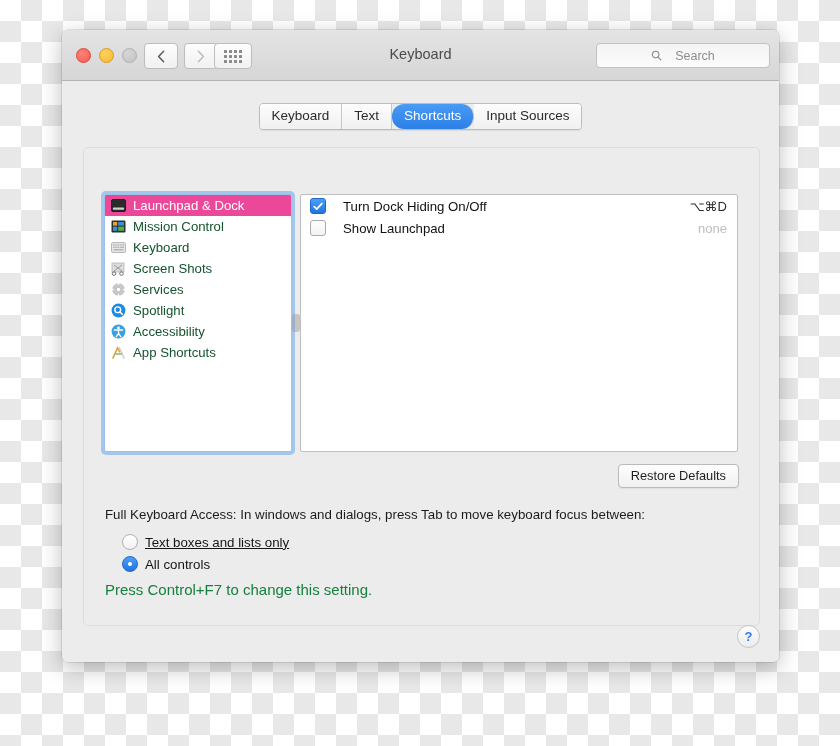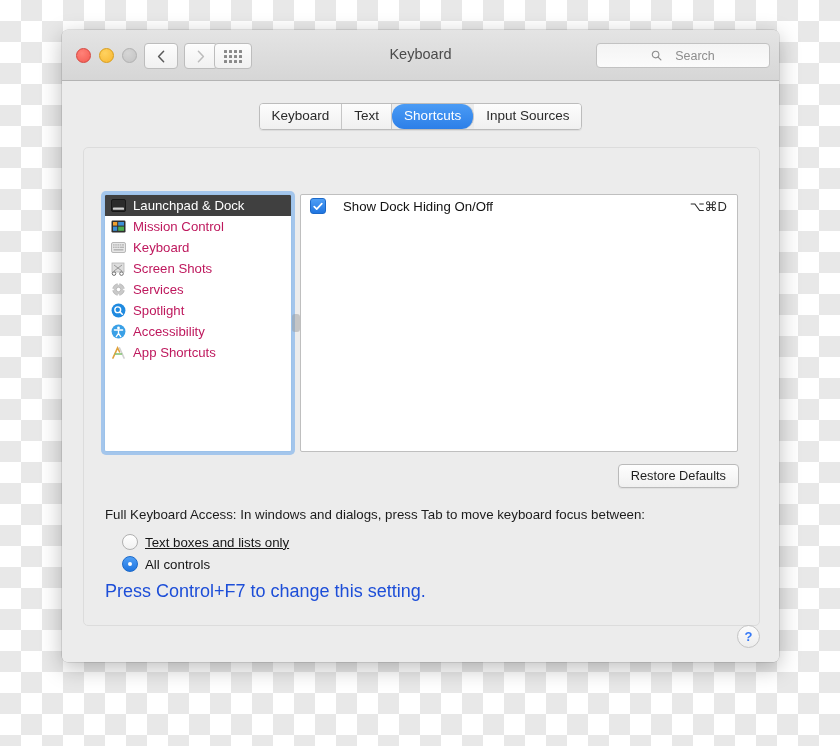--- a/index.html
+++ b/index.html
@@ -239,24 +239,24 @@
   }
 
   
   .srow {
     display: flex;
     align-items: center;
     gap: 7px;
     height: 21px;
     padding: 0 4px 0 5px;
     font-size: 13.2px;
-    color: #be185d;
+    color: #14532d;
   }
   .srow.selected {
-    background: #404040;
+    background: #ec4899;
     color: #ffffff;
   }
   .srow .ico {
     width: 16px;
     height: 16px;
     flex: 0 0 16px;
     display: flex;
     align-items: center;
     justify-content: center;
   }
@@ -345,22 +345,22 @@
     content: "";
     width: 4px;
     height: 4px;
     border-radius: 50%;
     background: #ffffff;
   }
   #fka-hint {
     position: absolute;
     left: 21px;
     top: 433px;
-    font-size: 18px;
-    color: #1d4ed8;
+    font-size: 15px;
+    color: #15803d;
   }
 
   
   #help {
     position: absolute;
     right: 19px;
     bottom: 15px;
     width: 21px;
     height: 21px;
     border-radius: 50%;
@@ -559,22 +559,27 @@
           <span class="grip"></span>
         </div>
 
         <div class="listbox" id="shortcut-list">
           <div class="krow">
             <span class="cb on">
               <svg width="10" height="9" viewBox="0 0 10 9">
                 <path d="M1.2 4.6 L3.7 7.1 L8.8 1.6" fill="none" stroke="#ffffff" stroke-width="1.7" stroke-linecap="round" stroke-linejoin="round"></path>
               </svg>
             </span>
-            <span class="kname">Show Dock Hiding On/Off</span>
+            <span class="kname">Turn Dock Hiding On/Off</span>
             <span class="kcombo">⌥⌘D</span>
+          </div>
+          <div class="krow">
+            <span class="cb"></span>
+            <span class="kname">Show Launchpad</span>
+            <span class="kcombo none">none</span>
           </div>
         </div>
       </div>
 
       <div id="restore">Restore Defaults</div>
 
       <div id="fka-title">Full Keyboard Access: In windows and dialogs, press Tab to move keyboard focus between:</div>
 
       <div class="radiorow" id="radio-text">
         <span class="radio"></span>

